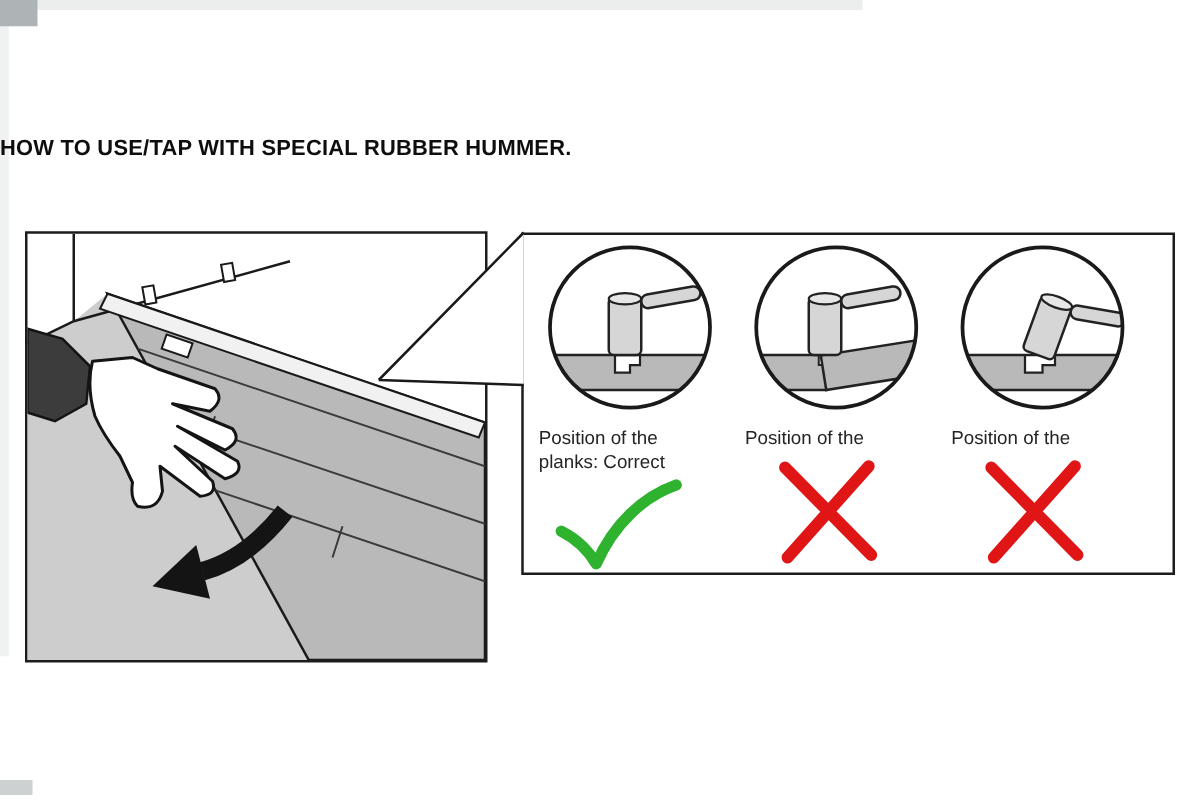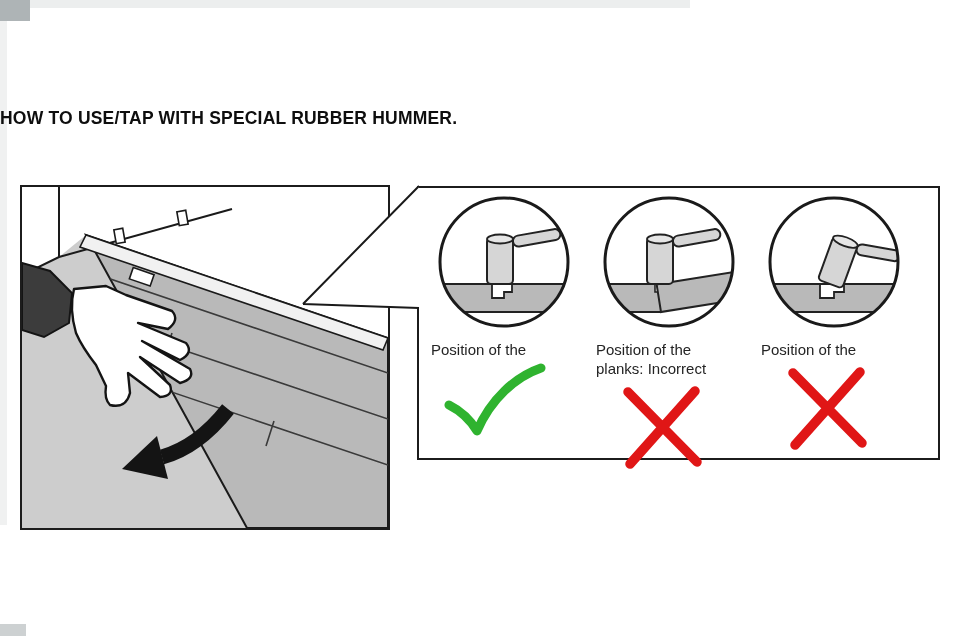--- a/index.html
+++ b/index.html
@@ -106,20 +106,21 @@
             <rect x="0" y="-5.5" width="48" height="11" rx="5.5" fill="#d6d6d6" stroke="#222" stroke-width="2"></rect>
           </g>
           <rect x="53" y="46" width="26" height="46" rx="4" fill="#d6d6d6" stroke="#222" stroke-width="2"></rect>
           <ellipse cx="66" cy="47" rx="13" ry="4.5" fill="#e6e6e6" stroke="#222" stroke-width="1.8"></ellipse>
         </g>
         <circle cx="70" cy="70" r="64" fill="none" stroke="#1a1a1a" stroke-width="3"></circle>
       </svg>
     </div>
     <div class="caption">
       <div>Position of the</div>
+      <div>planks: Correct</div>
     </div>
     <svg class="mark check" width="108" height="74" viewBox="0 0 108 74">
       <path d="M8,42 C20,48 30,58 36,68 C50,36 74,14 100,5" fill="none" stroke-width="9" stroke-linecap="round" stroke-linejoin="round" stroke="#2fb32f"></path>
     </svg>
   </div>
 
   <div class="panel">
     <div class="circle-wrap">
       <svg viewBox="0 0 140 140" width="140" height="140">
         <defs>
@@ -138,21 +139,20 @@
             <rect x="0" y="-5.5" width="48" height="11" rx="5.5" fill="#d6d6d6" stroke="#222" stroke-width="2"></rect>
           </g>
           <rect x="48" y="46" width="26" height="46" rx="4" fill="#d6d6d6" stroke="#222" stroke-width="2"></rect>
           <ellipse cx="61" cy="47" rx="13" ry="4.5" fill="#e6e6e6" stroke="#222" stroke-width="1.8"></ellipse>
         </g>
         <circle cx="70" cy="70" r="64" fill="none" stroke="#1a1a1a" stroke-width="3"></circle>
       </svg>
     </div>
     <div class="caption">
       <div>Position of the</div>
-      <div>planks: Incorrect</div>
     </div>
     <svg class="mark cross" width="90" height="88" viewBox="0 0 90 88">
       <path d="M10,10 L79,80 M77,9 L12,82" fill="none" stroke-width="9.5" stroke-linecap="round" stroke="#e01616"></path>
     </svg>
   </div>
 
   <div class="panel">
     <div class="circle-wrap">
       <svg viewBox="0 0 140 140" width="140" height="140">
         <defs>

